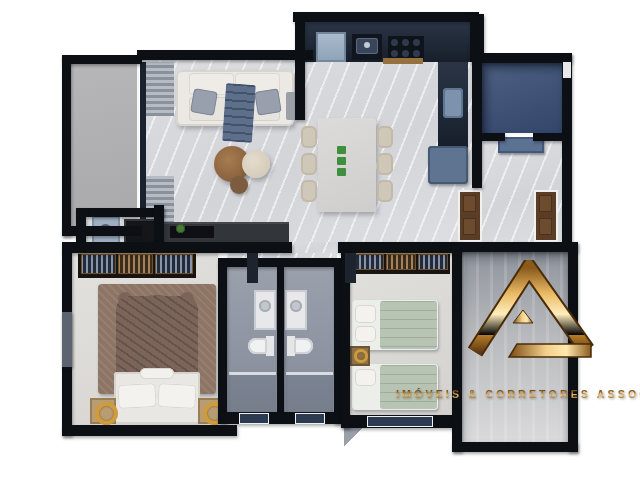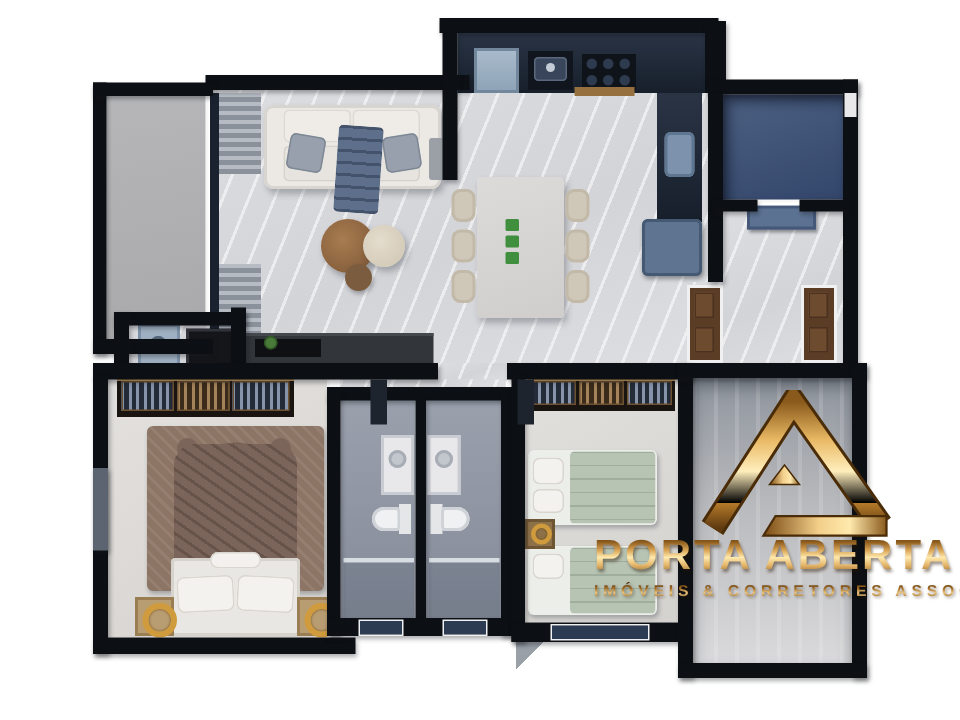--- a/index.html
+++ b/index.html
@@ -215,15 +215,14 @@
           <stop offset="1" stop-color="#8a5a1c"></stop>
       </linearGradient>
     </defs>
     <g filter="none">
       <path d="M10,92 L64,8 L122,90" fill="none" stroke="#4a2d08" stroke-width="17" stroke-linejoin="miter" stroke-miterlimit="12"></path>
       <path d="M10,92 L64,8 L122,90" fill="none" stroke="url(#gA)" stroke-width="13" stroke-linejoin="miter" stroke-miterlimit="12"></path>
       <path d="M44,97 L126,97 L126,84 L52,84 Z" fill="url(#gB)" stroke="#4a2d08" stroke-width="1.5"></path>
       <path d="M48,63 L68,63 L58,50 Z" fill="url(#gB)" stroke="#4a2d08" stroke-width="1"></path>
     </g>
   </svg>
-  <div class="brand">PORTA ABERTA</div>
   <div class="tagline">IMÓVEIS &amp; CORRETORES ASSOCIADOS</div>
 </div>
 
 </body></html>

